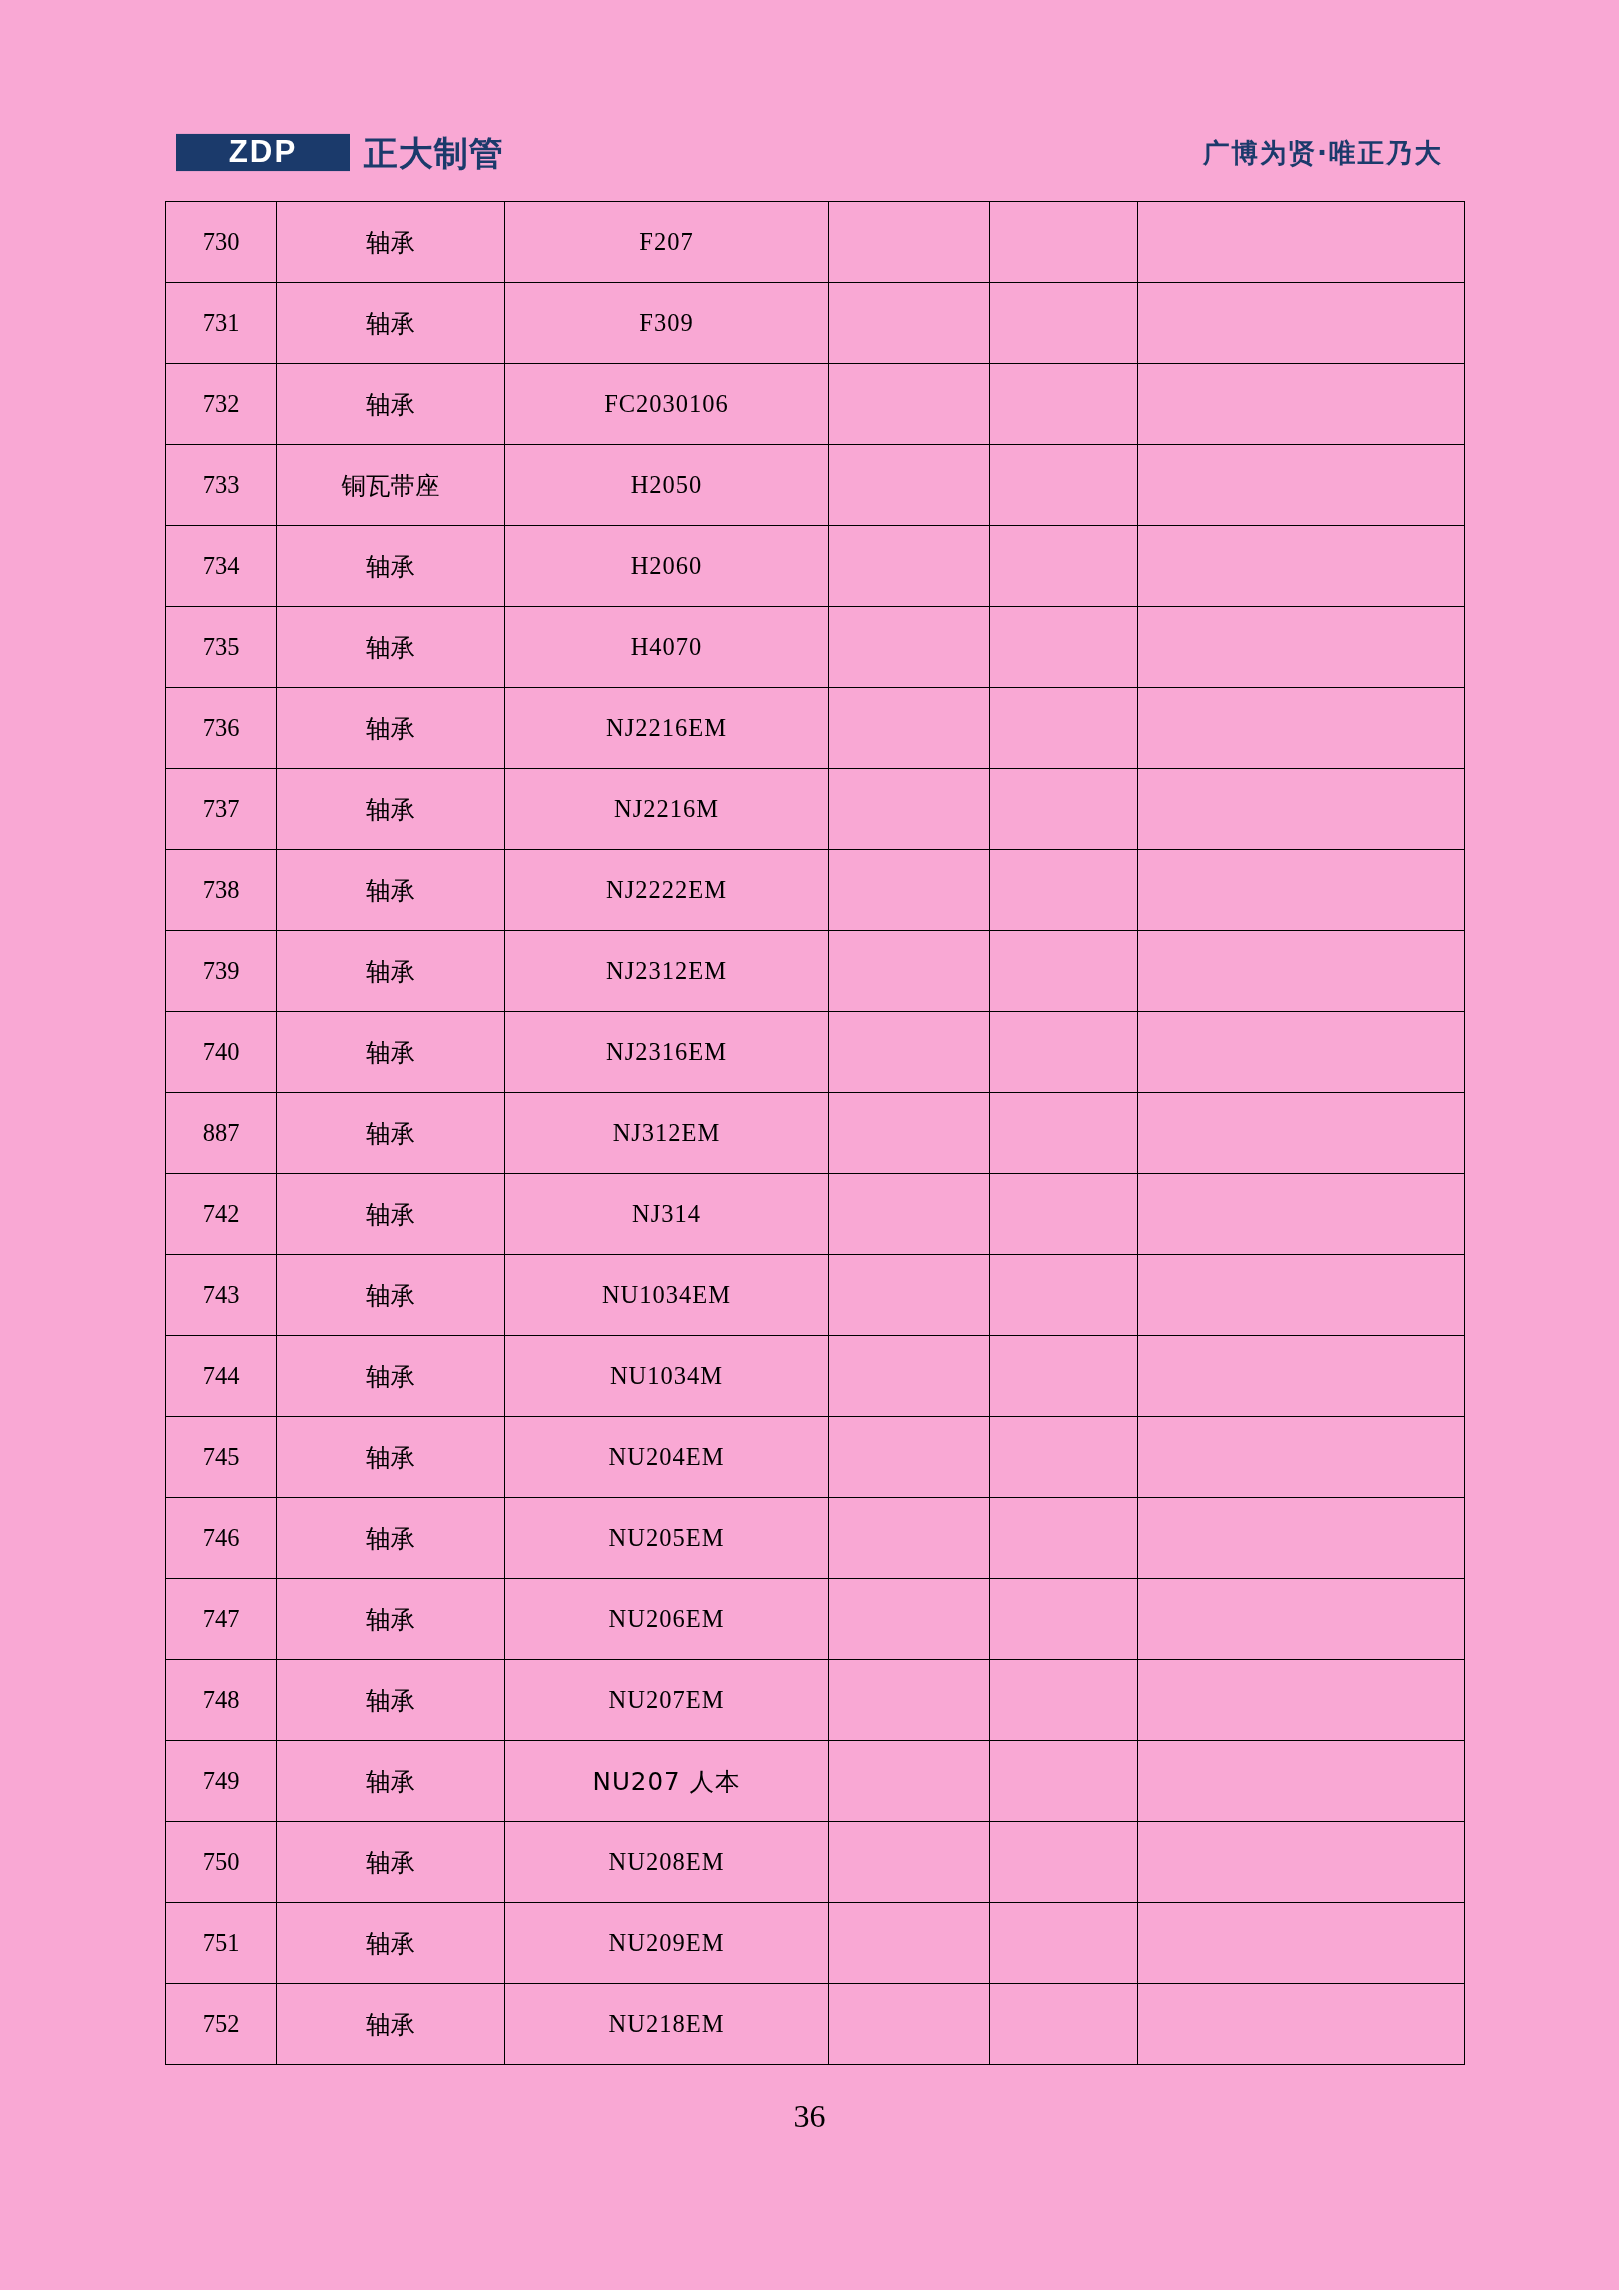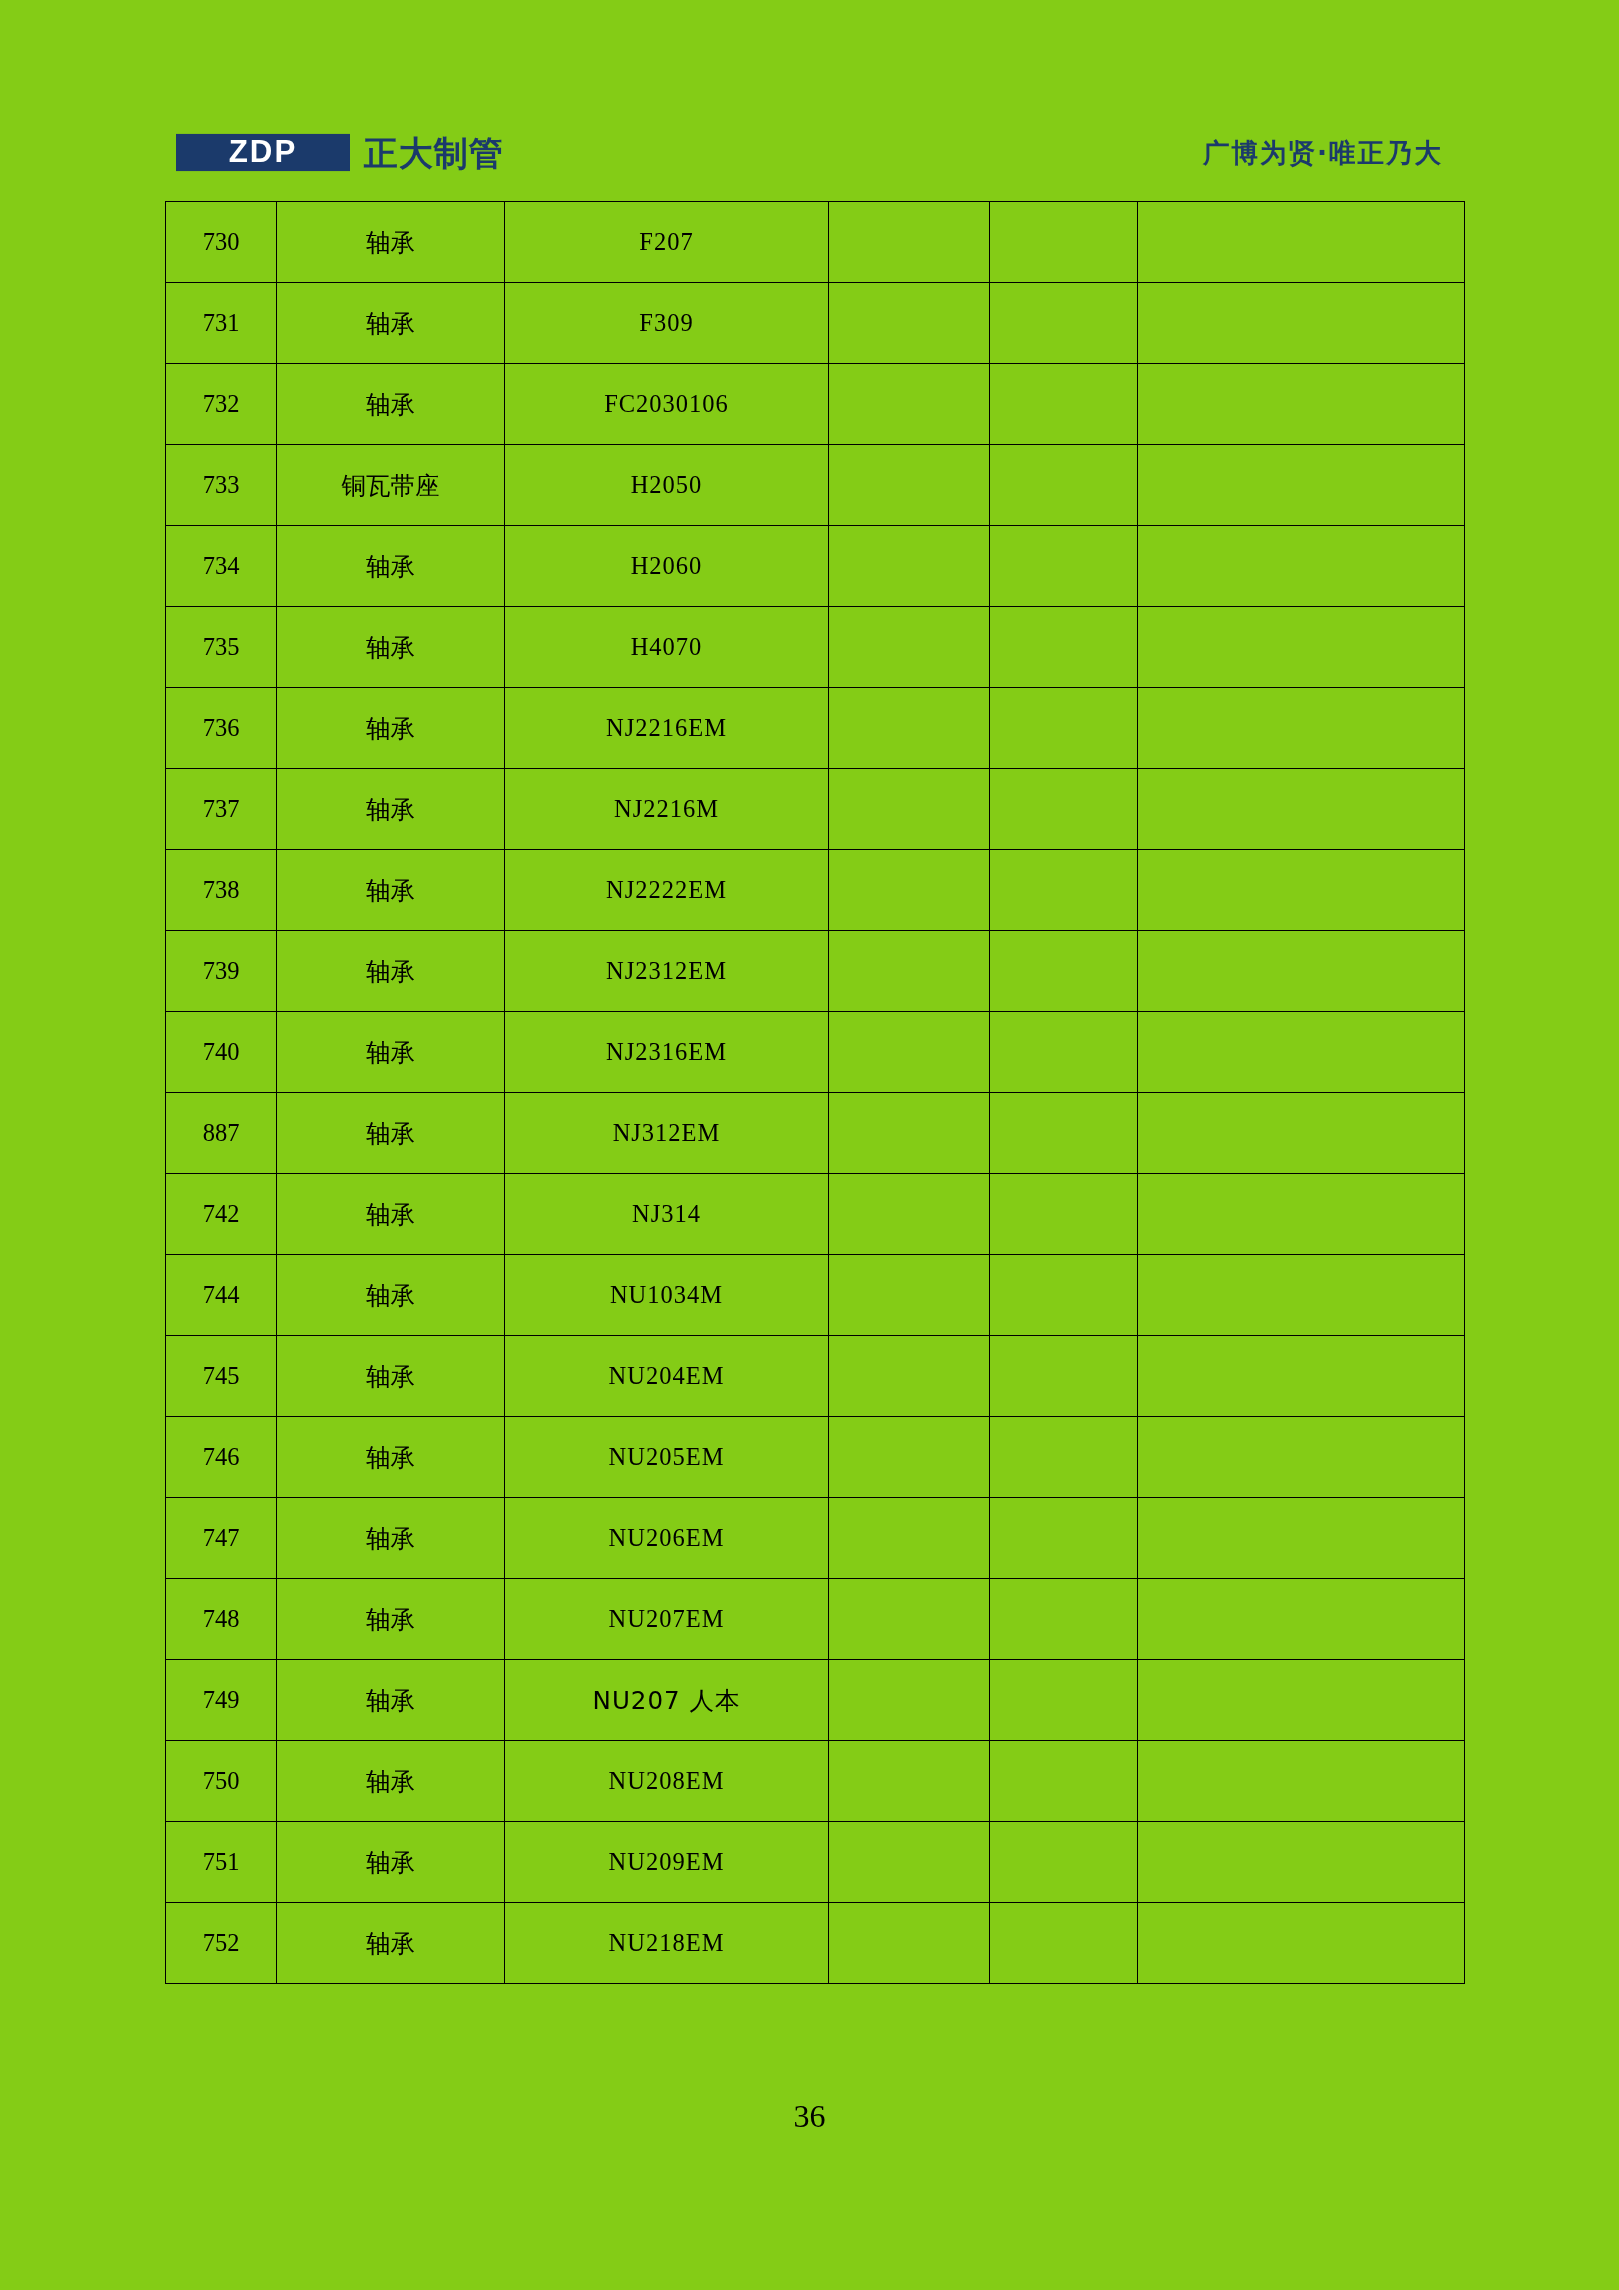--- a/index.html
+++ b/index.html
@@ -3,21 +3,21 @@
 <meta charset="utf-8">
 <style>
   html, body {
     margin: 0;
     padding: 0;
     background: #e8e8e8;
   }
   .page {
     width: 1619px;
     height: 2291px;
-    background: #84cc16;
+    background: #f9a8d4;
     margin: 0 auto;
     position: relative;
     box-sizing: border-box;
     font-family: "Liberation Serif", serif;
     overflow: hidden;
   }
   .header {
     position: absolute;
     top: 118px;
     left: 176px;
@@ -208,20 +208,28 @@
       </tr>
       <tr>
         <td class="c-no">742</td>
         <td class="c-name cjk">轴承</td>
         <td class="c-spec">NJ314</td>
         <td class="c-d"></td>
         <td class="c-e"></td>
         <td class="c-f"></td>
       </tr>
       <tr>
+        <td class="c-no">743</td>
+        <td class="c-name cjk">轴承</td>
+        <td class="c-spec">NU1034EM</td>
+        <td class="c-d"></td>
+        <td class="c-e"></td>
+        <td class="c-f"></td>
+      </tr>
+      <tr>
         <td class="c-no">744</td>
         <td class="c-name cjk">轴承</td>
         <td class="c-spec">NU1034M</td>
         <td class="c-d"></td>
         <td class="c-e"></td>
         <td class="c-f"></td>
       </tr>
       <tr>
         <td class="c-no">745</td>
         <td class="c-name cjk">轴承</td>

